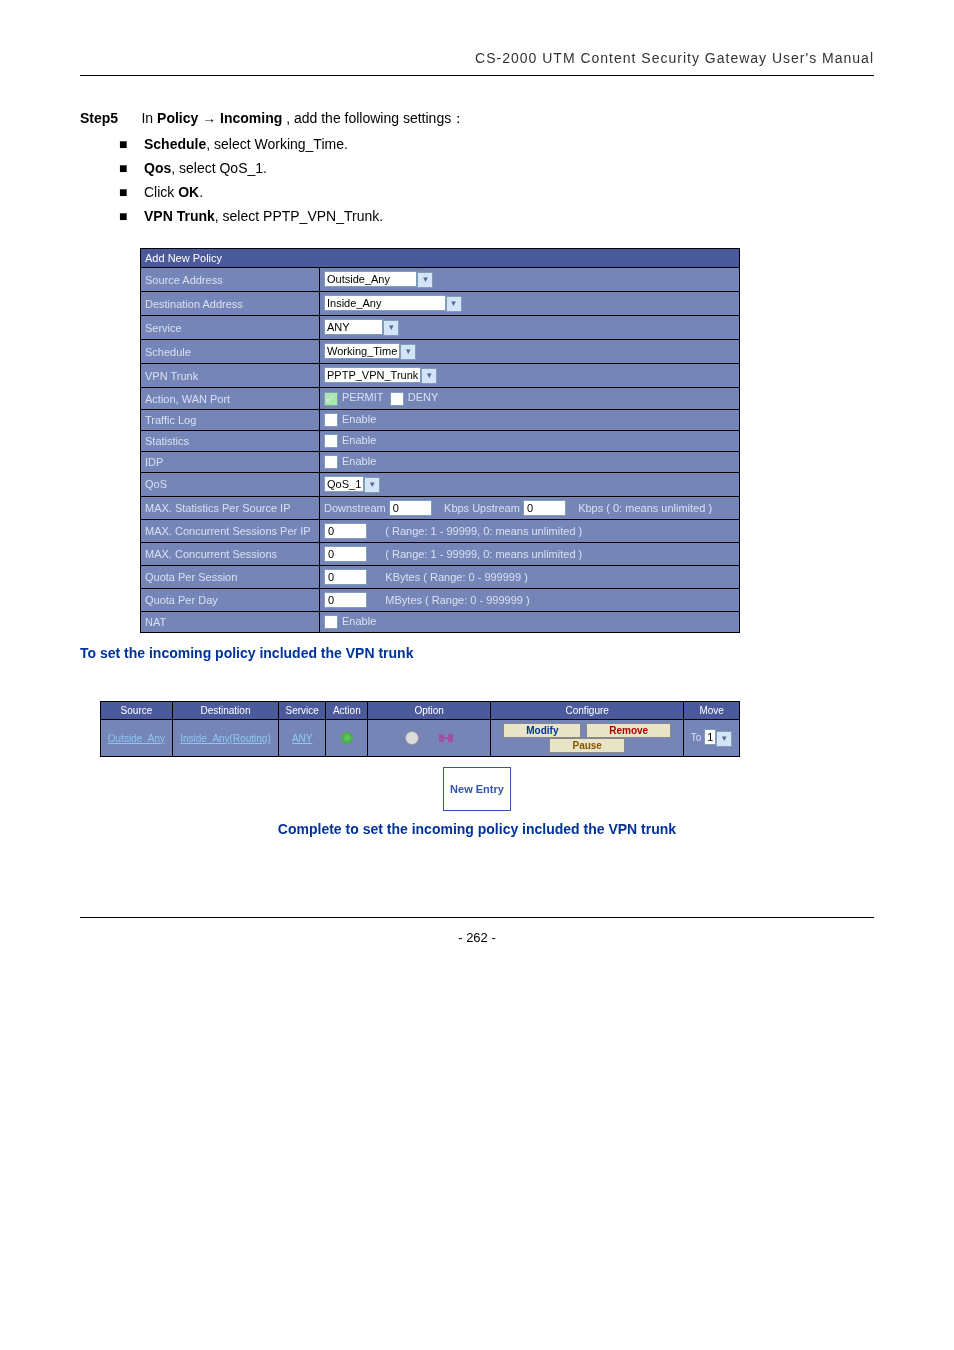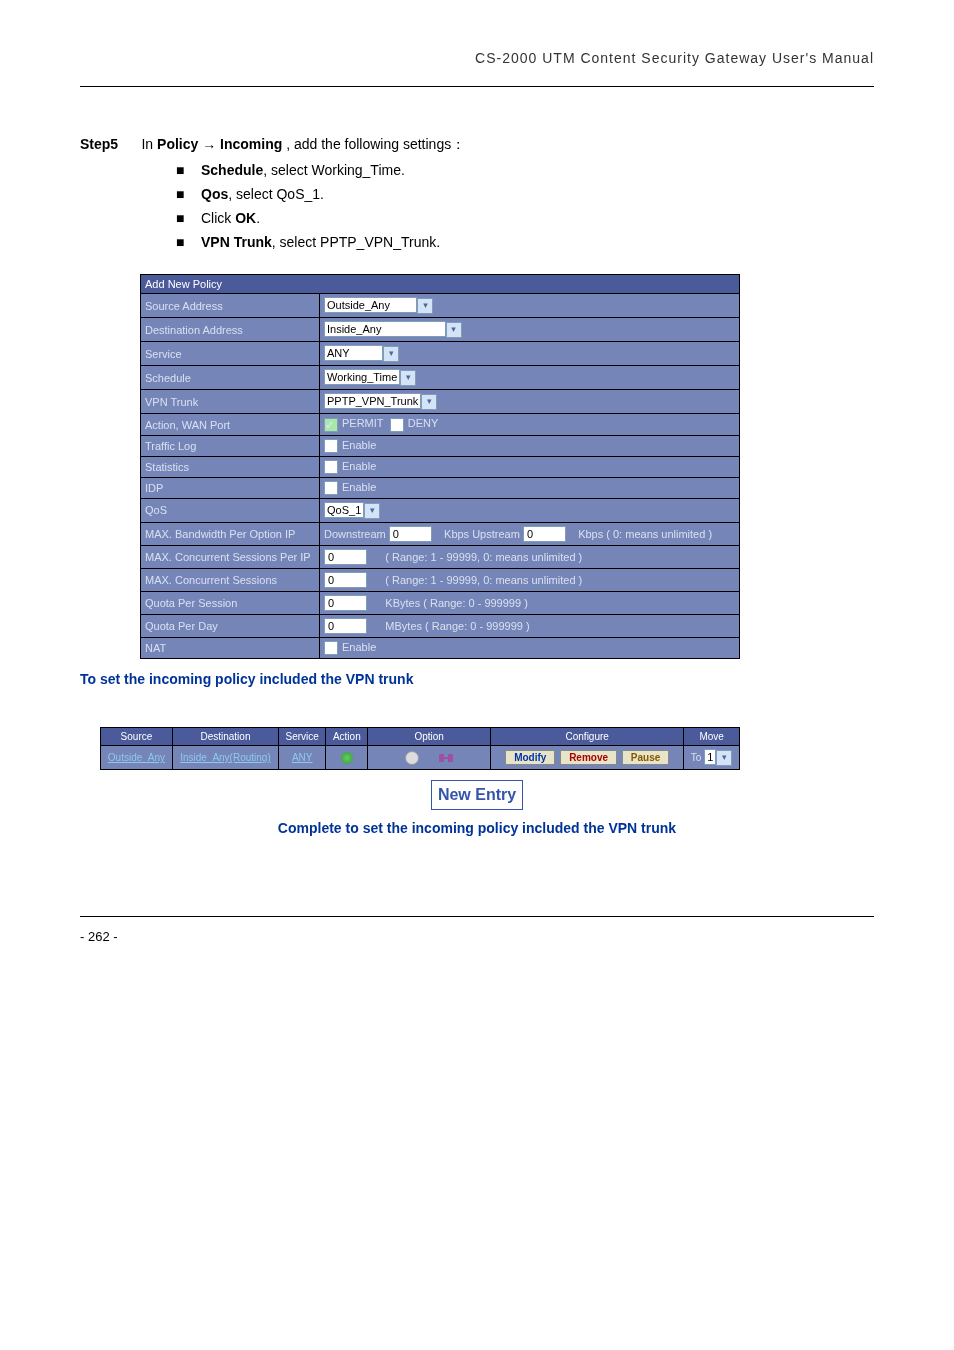--- a/index.html
+++ b/index.html
@@ -1,45 +1,45 @@
 <!DOCTYPE html>
 <html><head>
 <meta charset="utf-8">
 <style>
 body{margin:0;background:#fff;font-family:Arial,Helvetica,sans-serif;font-size:14px;color:#000;width:954px}
 .page{padding:50px 80px 30px 80px}
-.header-line{text-align:right;font-size:14px;color:#333;letter-spacing:1px;padding-bottom:20px;border-bottom:1px solid #000;margin-bottom:49px}
+.header-line{text-align:right;font-size:14px;color:#333;letter-spacing:1px;padding-bottom:9px;border-bottom:1px solid #000;margin-bottom:34px}
 .step-line{margin-bottom:7px}
 .step-label{font-weight:bold}
-.bullets{margin-left:96px}
+.bullets{margin-left:39px}
 .bullet-item{margin:8px 0}
 .bullet-sq{display:inline-block;width:10px;margin-right:15px}
 .caption{text-align:left;color:#003399;font-weight:bold;margin:12px 0 40px 0}
 .caption2{text-align:center;color:#003399;font-weight:bold;margin:10px 0 80px 0}
 .form-tbl{width:600px;margin-left:60px;border-collapse:collapse;font-size:11px}
 .form-tbl td{border:1px solid #000;padding:3px 4px}
 .hdr{background:#4a5a9a;color:#fff}
 .lbl{background:#7585b8;color:#d8e0f0;width:170px}
 .val{background:#7585b8;color:#d8e0f0}
 .sel{background:#fff;color:#000;display:inline-block;border:1px solid #7f9db9;padding:1px 2px;font-size:11px}
 .sel-btn{display:inline-block;width:14px;height:14px;background:#d4e3f5;border:1px solid #7f9db9;vertical-align:middle;text-align:center;line-height:12px;color:#4a6a9a;font-size:9px}
 .inp{display:inline-block;background:#fff;border:1px solid #7f9db9;padding:1px 3px;min-width:35px;color:#000}
 .chk{display:inline-block;width:12px;height:12px;background:#fff;border:1px solid #7f9db9;vertical-align:middle;margin-right:4px}
 .chk.on{background:#a8e8a8}
 .grid{width:640px;margin-left:20px;border-collapse:collapse;font-size:10px}
 .grid th{background:#4a5a9a;color:#fff;border:1px solid #000;padding:3px 6px;font-weight:normal}
 .grid td{background:#7585b8;border:1px solid #000;padding:3px 6px;text-align:center}
 .lnk{color:#8ec8f0;text-decoration:underline}
-.btn{display:inline-block;background:#e8e4c8;border:1px solid #888;padding:1px 8px;font-size:10px;color:#333;margin:0 1px}
+.btn{display:inline-block;background:#e8e4c8;border:1px solid #888;padding:1px 22px;font-size:10px;color:#333;margin:0 1px}
 .btn-b{color:#0033aa;font-weight:bold}
 .btn-r{color:#aa0000;font-weight:bold}
 .btn-p{color:#885500;font-weight:bold}
 .new-entry{text-align:center;margin:10px 0}
-.new-entry-btn{display:inline-block;border:1px solid #3355aa;background:#fff;color:#3355aa;padding:5px 6px;font-size:16px;font-weight:bold}
-.footer{text-align:left;font-size:13px;border-top:1px solid #000;padding-top:12px}
+.new-entry-btn{display:inline-block;border:1px solid #3355aa;background:#fff;color:#3355aa;padding:15px 6px;font-size:11px;font-weight:bold}
+.footer{text-align:center;font-size:13px;border-top:1px solid #000;padding-top:12px}
 .icon-circle{display:inline-block;width:12px;height:12px;border-radius:50%;vertical-align:middle}
 .ic-green{background:radial-gradient(#6c6,#393)}
 .ic-clock{background:#ddd;border:1px solid #999;position:relative}
 .ic-vpn{width:14px;height:12px;display:inline-block;vertical-align:middle;position:relative}
 </style>
 </head>
 <body>
 
 <div class="page">
 <div class="header-line">CS-2000 UTM Content Security Gateway User's Manual</div>
@@ -97,21 +97,21 @@
         </tr>
 <tr>
           <td class="lbl">IDP</td>
           <td class="val"><span class="chk"></span><span>Enable</span></td>
         </tr>
 <tr>
           <td class="lbl">QoS</td>
           <td class="val"><span class="sel"><span>QoS_1</span></span><span class="sel-btn">▾</span></td>
         </tr>
 <tr>
-          <td class="lbl">MAX. Bandwidth Per Option IP</td>
+          <td class="lbl">MAX. Statistics Per Source IP</td>
           <td class="val"><span>Downstream</span> <span class="inp">0</span>&nbsp;&nbsp;&nbsp;&nbsp;<span>Kbps Upstream</span> <span class="inp">0</span>&nbsp;&nbsp;&nbsp;&nbsp;<span>Kbps ( 0: means unlimited )</span></td>
         </tr>
 <tr>
           <td class="lbl">MAX. Concurrent Sessions Per IP</td>
           <td class="val"><span class="inp">0</span>&nbsp;&nbsp;&nbsp;&nbsp;&nbsp;&nbsp;<span>( Range: 1 - 99999, 0: means unlimited )</span></td>
         </tr>
 <tr>
           <td class="lbl">MAX. Concurrent Sessions</td>
           <td class="val"><span class="inp">0</span>&nbsp;&nbsp;&nbsp;&nbsp;&nbsp;&nbsp;<span>( Range: 1 - 99999, 0: means unlimited )</span></td>
         </tr>

